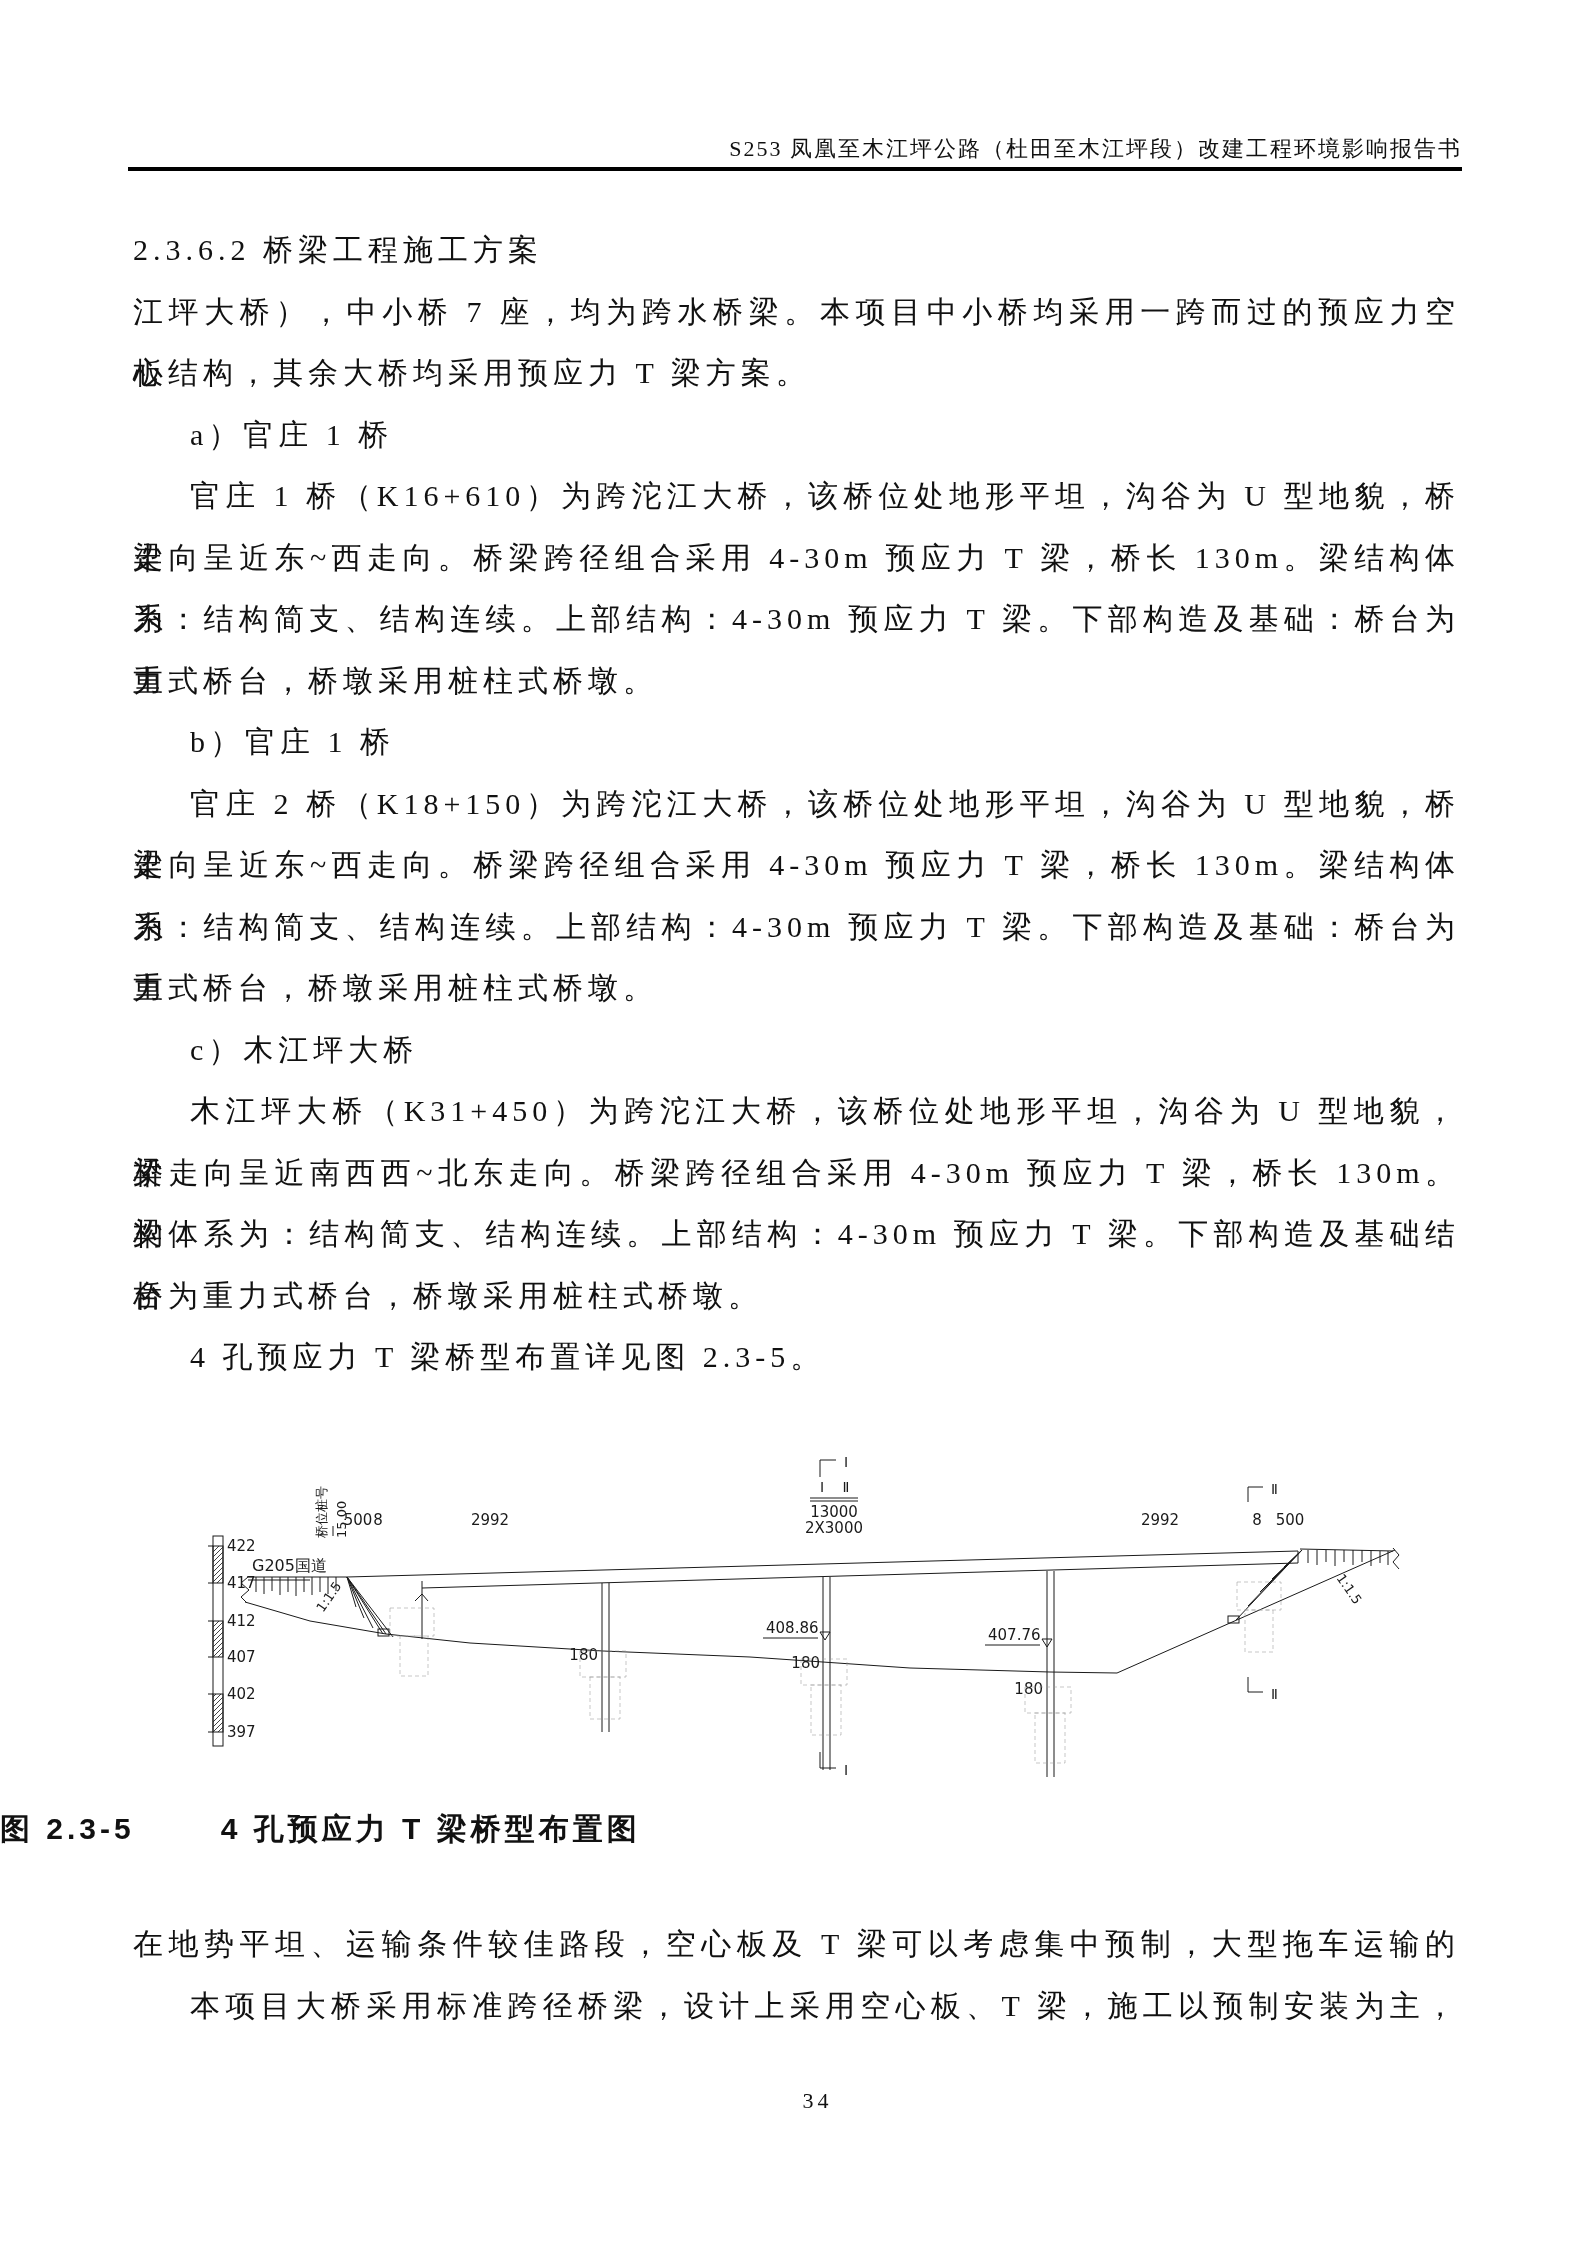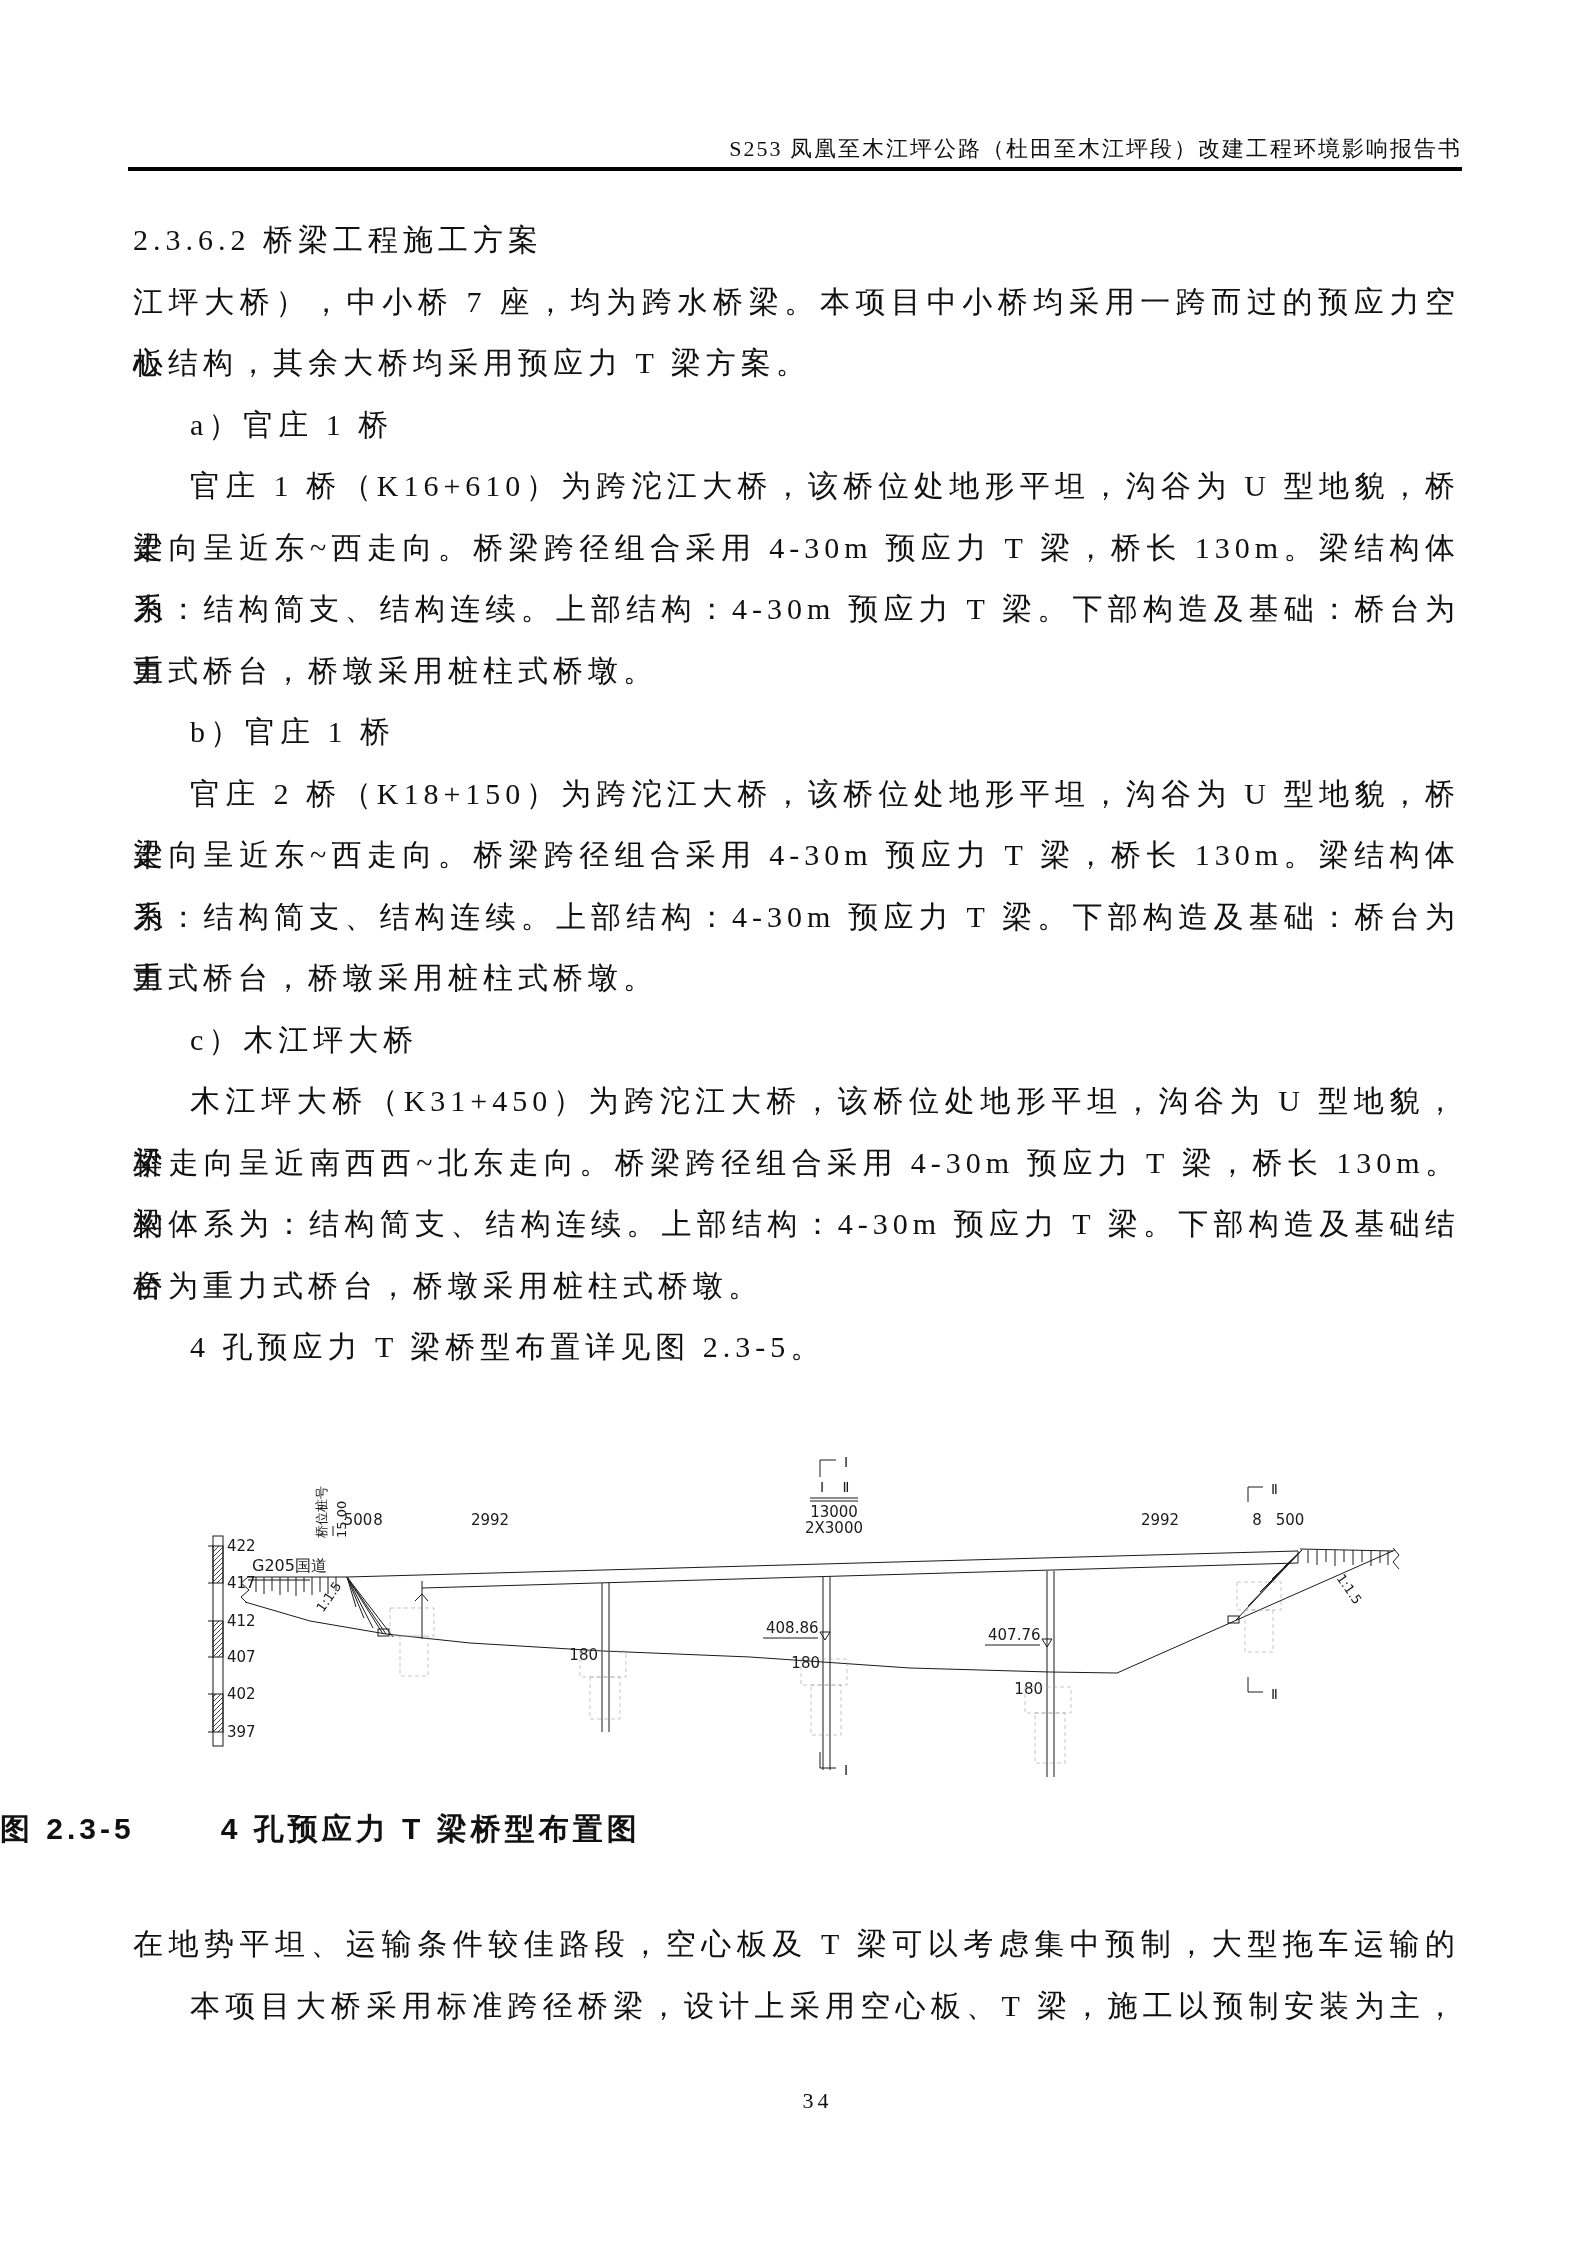--- a/index.html
+++ b/index.html
@@ -8,21 +8,21 @@
     margin:0 auto;overflow:hidden;color:#111;
     font-family:"Liberation Serif","DejaVu Serif",serif;
     padding-left:47px;
   }
   .header{
     position:absolute;top:134px;left:128px;width:1334px;
     text-align:right;font-size:22px;letter-spacing:2px;white-space:nowrap;
   }
   .rule{position:absolute;top:167px;left:128px;width:1334px;height:4px;background:#000;}
   .textcol{position:absolute;left:133px;width:1327px;}
-  #body-lines{top:209px;}
+  #body-lines{top:219px;}
   #footer-lines{top:1913px;}
   .ln{
     height:61.5px;line-height:61.5px;font-size:30px;letter-spacing:5px;
     text-align:left;
   }
   .ln.h{white-space:nowrap;}
   .ln.ind{text-indent:57px;}
   .ln.j{text-align:justify;text-align-last:justify;}
   .ln.end{white-space:nowrap;}
   .caption{

